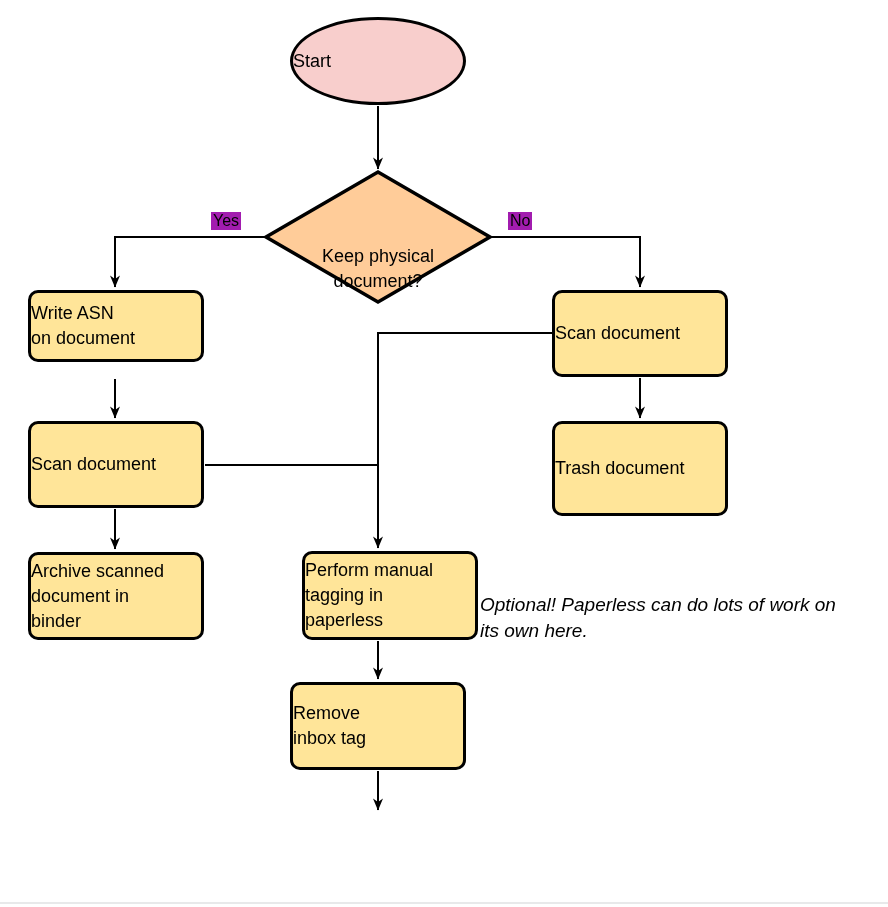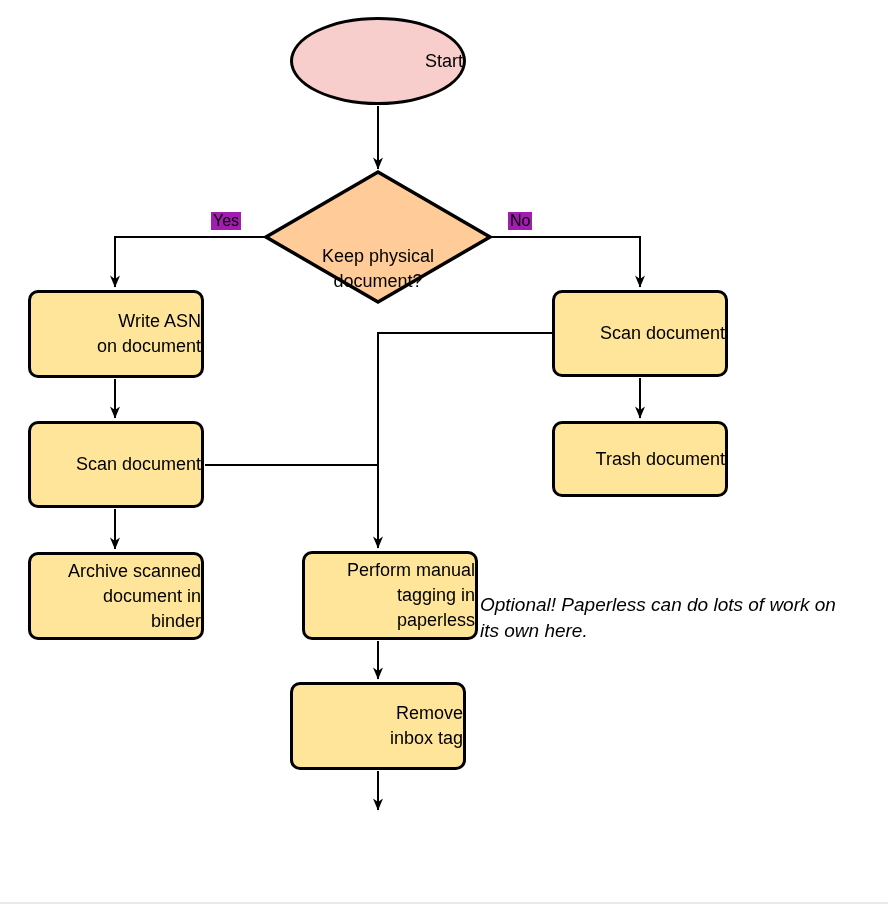--- a/index.html
+++ b/index.html
@@ -23,21 +23,21 @@
     stroke: #000000;
     stroke-width: 3.5;
     stroke-linejoin: miter;
   }
   .node {
     position: absolute;
     box-sizing: border-box;
     border: 3px solid #000000;
     display: flex;
     flex-direction: column;
-    align-items: flex-end;
+    align-items: flex-start;
     justify-content: center;
     text-align: center;
     font-size: 18px;
     line-height: 25px;
   }
   .process { background: #FFE599; border-radius: 10px; }
   .terminator { background: #F8CECC; border-radius: 50%; }
   .diamond-text {
     position: absolute;
     display: flex;
@@ -102,40 +102,40 @@
   </div>
 
   <div class="diamond-text" style="left:278px; top:211px; width:200px; height:52px;margin-top:32px;">
     <span>Keep physical</span>
     <span>document?</span>
   </div>
 
   <div class="edge-label" style="left:211px; top:212px;">Yes</div>
   <div class="edge-label" style="left:508px; top:212px;">No</div>
 
-  <div class="node process" style="left:28px; top:290px; width:176px; height:88px;">
+  <div class="node process" style="left:28px; top:290px; width:176px; height:72px;">
     <span>Write ASN</span>
     <span>on document</span>
   </div>
 
   <div class="node process" style="left:28px; top:421px; width:176px; height:87px;">
     <span>Scan document</span>
   </div>
 
   <div class="node process" style="left:28px; top:552px; width:176px; height:88px;">
     <span>Archive scanned</span>
     <span>document in</span>
     <span>binder</span>
   </div>
 
   <div class="node process" style="left:552px; top:290px; width:176px; height:87px;">
     <span>Scan document</span>
   </div>
 
-  <div class="node process" style="left:552px; top:421px; width:176px; height:76px;">
+  <div class="node process" style="left:552px; top:421px; width:176px; height:95px;">
     <span>Trash document</span>
   </div>
 
   <div class="node process" style="left:302px; top:551px; width:176px; height:89px;">
     <span>Perform manual</span>
     <span>tagging in</span>
     <span>paperless</span>
   </div>
 
   <div class="annotation" style="left:480px; top:592px;">

